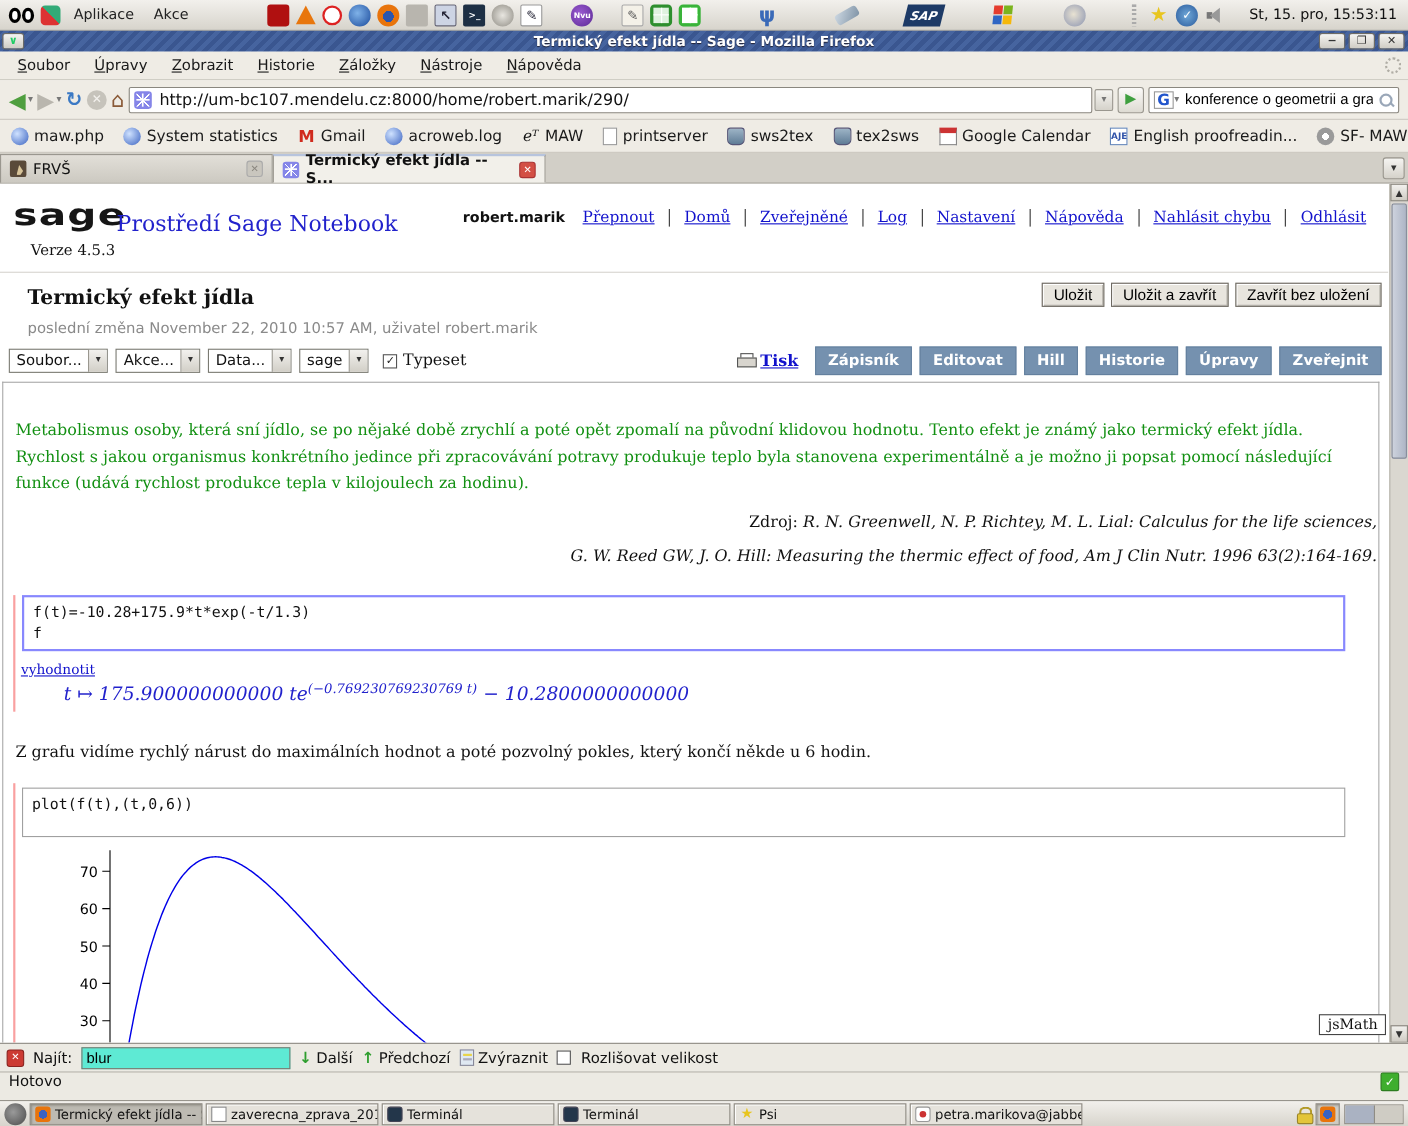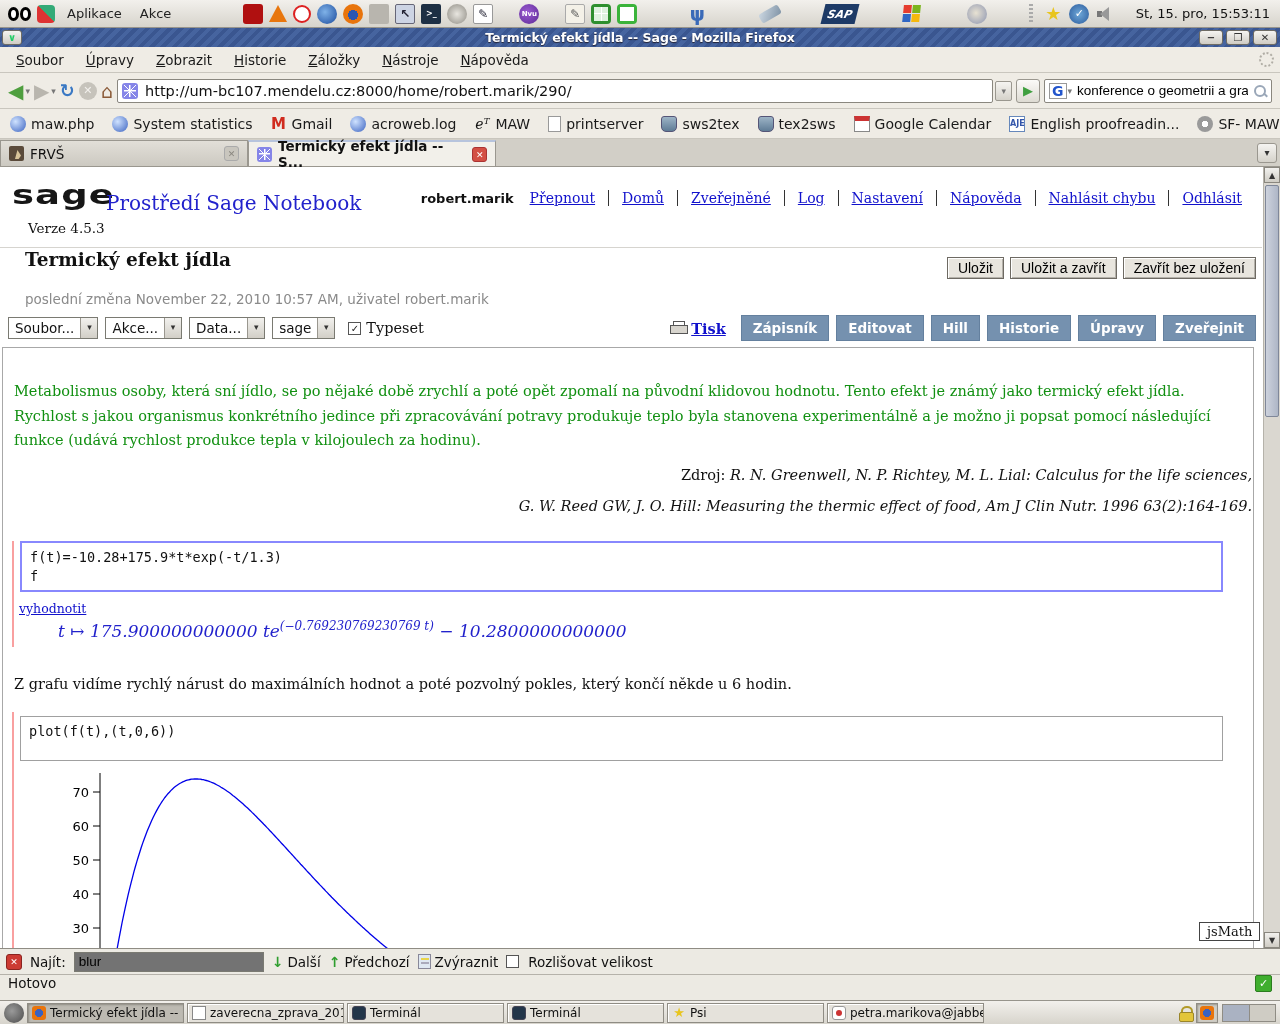--- a/index.html
+++ b/index.html
@@ -100,21 +100,21 @@
 #content{position:absolute;top:167px;left:0;width:1280px;height:781px;background:#fff;overflow:hidden}
 #sage-logo{position:absolute;left:12px;top:12px;font-weight:800;font-size:33px;letter-spacing:1px;color:#161616;
   transform:scale(1.12,.82);transform-origin:left top;font-family:"DejaVu Sans",sans-serif}
 #sage-sub{position:absolute;left:106px;top:24px;font-family:"DejaVu Serif",serif;font-size:20px;color:#2222cc}
 #sage-ver{position:absolute;left:28px;top:53px;font-family:"DejaVu Serif",serif;font-size:13.5px;color:#111}
 #sage-nav{position:absolute;right:38px;top:23px;display:flex;align-items:center;font-family:"DejaVu Serif",serif;font-size:14px}
 #sage-nav .user{font-family:"DejaVu Sans",sans-serif;font-weight:bold;font-size:13px;margin-right:16px}
 #sage-nav a{color:#1111cc;text-decoration:underline;white-space:nowrap}
 #sage-nav .vsep{width:1px;height:16px;background:#333;margin:0 13px}
 #hdr-rule{position:absolute;left:0;top:80px;width:1262px;height:1px;background:#d6d4cf}
-#ws-title{position:absolute;left:25px;top:82px;font-family:"DejaVu Serif",serif;font-weight:bold;font-size:18.5px}
+#ws-title{position:absolute;left:25px;top:93px;font-family:"DejaVu Serif",serif;font-weight:bold;font-size:18.5px}
 #save-btns{position:absolute;right:24px;top:90px;display:flex;gap:6px}
 .gbtn{height:22px;padding:0 10px;background:#e8e5de;border:1px solid #6e6a63;
   box-shadow:inset 1px 1px 0 #fff,inset -1px -1px 0 #b4b1aa;font-size:14px;line-height:20px;white-space:nowrap}
 #last-change{position:absolute;left:25px;top:124px;font-size:13.5px;color:#8a8a8a}
 #cell-toolbar{position:absolute;left:8px;top:150px;display:flex;align-items:center;gap:7px}
 .selbox{height:22px;background:#fff;border:1px solid #7a7a72;display:flex;align-items:center;font-size:13.5px}
 .selbox .stxt{padding:0 6px;white-space:nowrap}
 .selbox .sarr{width:17px;height:20px;background:linear-gradient(#f2f1ee,#d2cfc7);border-left:1px solid #9a978f;
   text-align:center;line-height:18px;font-size:9px;color:#333}
 .cb{width:13px;height:13px;border:1px solid #555;background:#fff;display:inline-flex;align-items:center;justify-content:center;
@@ -155,21 +155,21 @@
 .sc-btn{position:absolute;left:0;width:16px;height:16px;background:linear-gradient(#f2f1ee,#cfccc4);
   border:1px solid #8a877f;text-align:center;font-size:8px;line-height:15px;color:#333}
 #sc-thumb{position:absolute;left:1px;top:18px;width:14px;height:232px;background:linear-gradient(90deg,#cdd2dd,#aeb6c6);
   border:1px solid #7f8799;border-radius:2px}
 
 
 #findbar{position:absolute;top:948px;left:0;width:1280px;height:26px;background:#eceae3;border-top:1px solid #8f8c84;
   display:flex;align-items:center;padding:0 6px;gap:8px;font-size:13.5px}
 #fb-close{width:16px;height:16px;border-radius:3px;background:#cc3b33;border:1px solid #8a2420;color:#fff;
   font-size:9px;line-height:14px;text-align:center;font-weight:bold}
-#findbar input{width:190px;height:20px;border:1px solid #7a7a72;font-size:13.5px;padding:0 4px;background:#737373}
+#findbar input{width:190px;height:20px;border:1px solid #7a7a72;font-size:13.5px;padding:0 4px;background:#5eead4}
 .fb-item{display:flex;align-items:center;gap:4px}
 .garr{font-weight:bold;font-size:14px;color:#2e9e2e}
 .hl-ic{width:13px;height:15px;background:#dfe8f2;border:1px solid #889;position:relative}
 .hl-ic::after{content:"";position:absolute;left:2px;top:3px;width:8px;height:2px;background:#e8d44c;box-shadow:0 4px 0 #aab}
 #statusbar{position:absolute;top:974px;left:0;width:1280px;height:26px;background:#eceae3;border-top:1px solid #b5b2aa;
   display:flex;padding:0 8px;font-size:13.5px}
 #status-ext{margin-left:auto;width:17px;height:17px;background:#3fae2e;border:1px solid #2c7d20;border-radius:2px;
   color:#fff;font-size:11px;line-height:15px;text-align:center;font-weight:bold}
 
 

